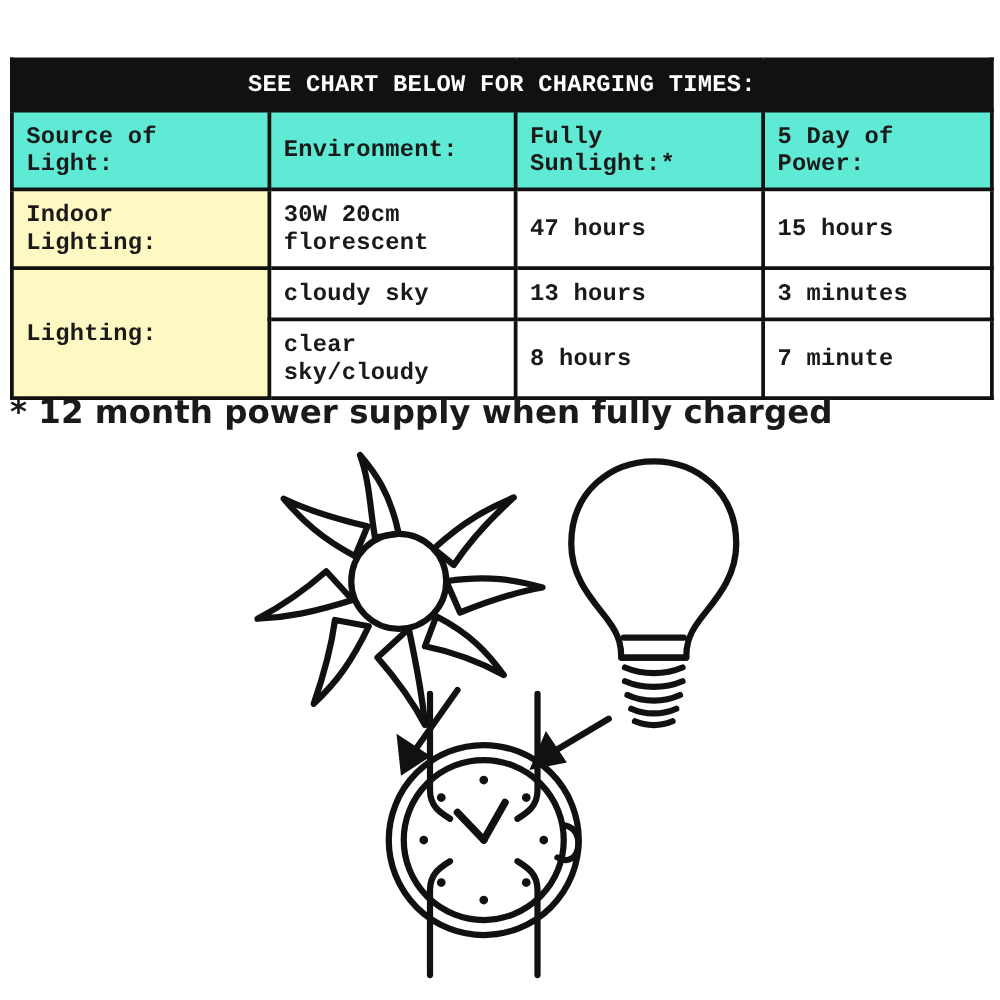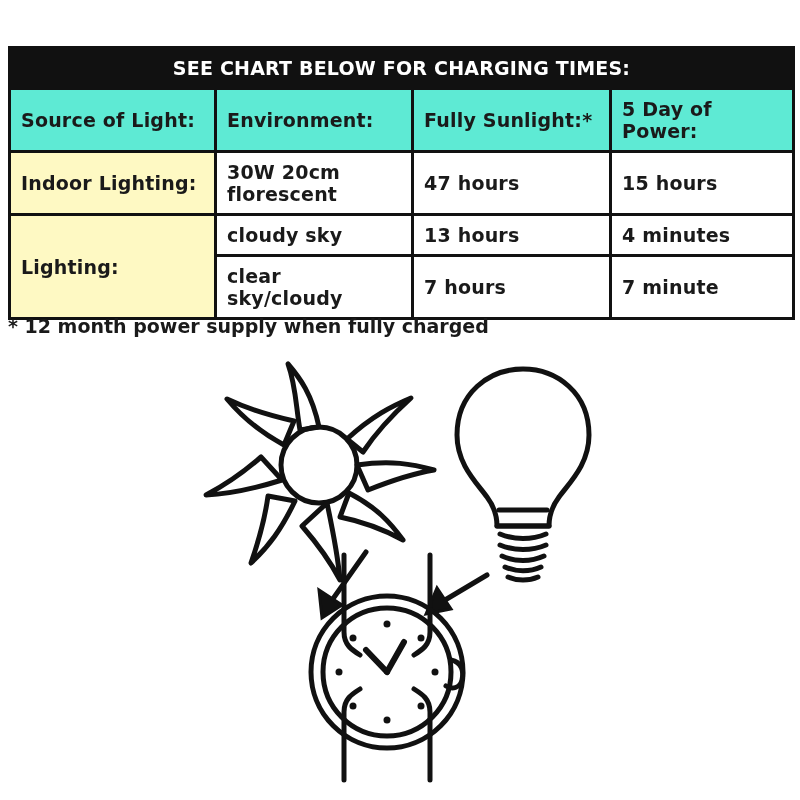--- a/index.html
+++ b/index.html
@@ -24,20 +24,21 @@
   .chart-wrap {
     position: absolute;
     left: 8px;
     top: 46px;
     width: 784px;
   }
   table.charging-table {
     border-collapse: collapse;
     width: 784px;
     table-layout: fixed;
+    font-family: Liberation Mono, monospace;
   }
   table.charging-table td,
   table.charging-table th {
     border: 3px solid #111111;
     padding: 8px 10px;
     vertical-align: middle;
     font-size: 19px;
     font-weight: bold;
     letter-spacing: 0.2px;
   }
@@ -61,21 +62,21 @@
   }
   .col-a { width: 206px; }
   .col-b { width: 197px; }
   .col-c { width: 198px; }
   .col-d { width: 183px; }
 
   .footnote {
     position: absolute;
     left: 8px;
     top: 315px;
-    font-size: 19px;
+    font-size: 26px;
     font-weight: bold;
   }
 
   
   .art {
     position: absolute;
     left: 0;
     top: 360px;
     width: 800px;
     height: 430px;
@@ -107,25 +108,25 @@
         <tr>
           <td class="rowlabel">Indoor Lighting:</td>
           <td>30W 20cm florescent</td>
           <td>47 hours</td>
           <td>15 hours</td>
         </tr>
         <tr>
           <td class="rowlabel" rowspan="2">Lighting:</td>
           <td>cloudy sky</td>
           <td>13 hours</td>
-          <td>4 minutes</td>
+          <td>3 minutes</td>
         </tr>
         <tr>
           <td>clear sky/cloudy</td>
-          <td>7 hours</td>
+          <td>8 hours</td>
           <td>7 minute</td>
         </tr>
       </tbody>
     </table>
   </div>
 
   <div class="footnote">* 12 month power supply when fully charged</div>
 
   <svg class="art" viewBox="0 0 800 430">
 

